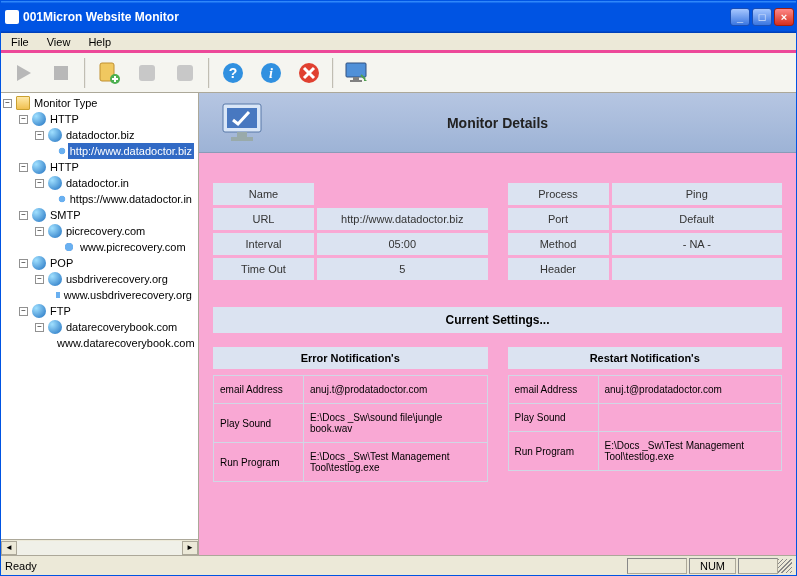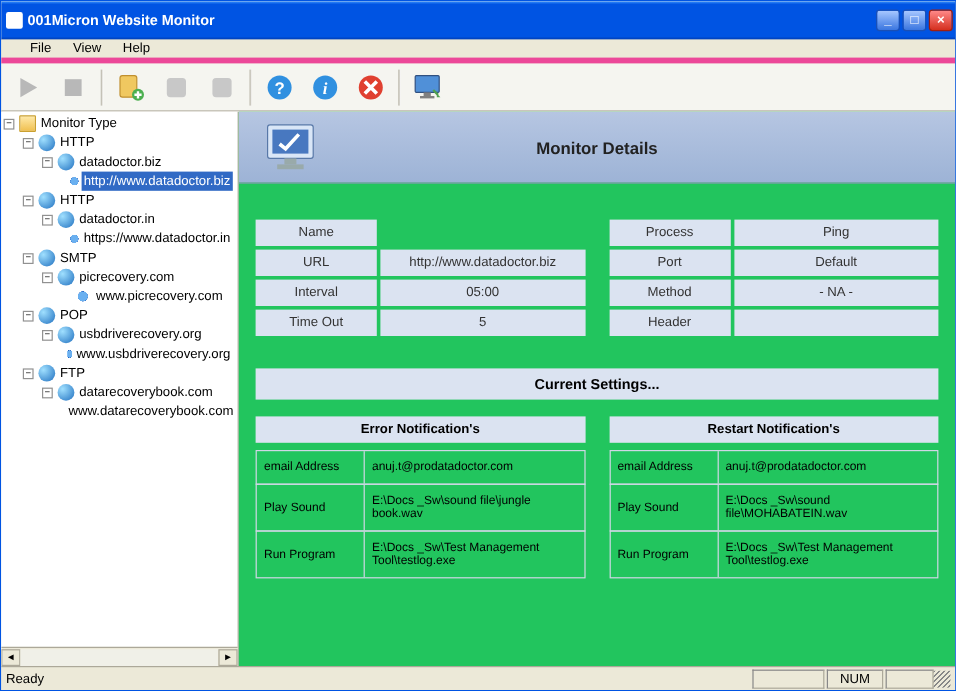--- a/index.html
+++ b/index.html
@@ -22,21 +22,21 @@
   padding: 0 2px 0 4px;
   color: #fff;
 }
 .titlebar .app-icon { width: 14px; height: 14px; margin-right: 4px; background:#fff; border-radius:2px; display:inline-block;}
 .titlebar .title { flex:1; font-weight:bold; font-size:12px; }
 .win-btns { display:flex; gap:2px; }
 .win-btn { width:20px; height:18px; border-radius:3px; display:flex; align-items:center; justify-content:center; font-size:11px; font-weight:bold; cursor:pointer;}
 .win-min,.win-max{ background:linear-gradient(#a7c7ff,#3a76e0); border:1px solid #1a4fb5; color:#fff;}
 .win-close{ background:linear-gradient(#f88,#d42f1e); border:1px solid #a01f10; color:#fff;}
 .menubar {
-  height:20px; background:#ece9d8; display:flex; align-items:flex-end; padding:0 16px; border-bottom:5px solid #ec4899; gap:2px;
+  height:20px; background:#ece9d8; display:flex; align-items:flex-end; padding:0 2px; border-bottom:3px solid #ec4899; gap:2px;
 }
 .menu-item { padding:2px 8px; cursor:pointer; }
 .toolbar{
   height:40px; background:#f5f5f0; border-bottom:1px solid #aca899; display:flex; align-items:center; padding:0 4px; gap:2px;
 }
 .tbtn{ width:36px; height:34px; border:1px solid transparent; border-radius:3px; display:flex; align-items:center; justify-content:center; cursor:pointer;}
 .tb-sep{ width:2px; height:30px; background:linear-gradient(to right,#aca899,#fff); margin:0 3px;}
 .content{ flex:1; display:flex; overflow:hidden; background:#fff;}
 .tree-pane{ width:198px; border-right:1px solid #aca899; background:#fff; display:flex; flex-direction:column;}
 .tree-body{ flex:1; overflow:hidden; padding:2px 0;}
@@ -47,21 +47,21 @@
 .tree > ul{ padding-left:2px;}
 .tree li{ white-space:nowrap; line-height:16px; }
 .node{ display:flex; align-items:center; gap:2px; padding-right:4px;}
 .expander{ width:9px; height:9px; border:1px solid #919191; display:inline-flex; align-items:center; justify-content:center; font-size:8px; line-height:1; margin-right:2px; background:#fff; cursor:pointer;}
 .node-icon{ width:14px; height:14px; display:inline-block;}
 .folder{ background:linear-gradient(#ffe9a8,#f0c050); border:1px solid #caa030; border-radius:1px;}
 .globe{ background:radial-gradient(circle at 30% 30%, #a0e0ff, #2070c0); border-radius:50%;}
 .ieicon{ background:radial-gradient(circle at 50% 50%, #6ab0f0 40%, #2060c0 42%, transparent 44%);}
 .node-label{ padding:0 2px;}
 .selected .node-label{ background:#316ac5; color:#fff;}
-.details-pane{ flex:1; background:#22c55e; overflow:auto; padding:0;}
+.details-pane{ flex:1; background:#f9a8d4; overflow:auto; padding:0;}
 .details-header{
   height:60px; background:linear-gradient(#b6c6e2,#9db3d6); display:flex; align-items:center; padding:0 20px; gap:20px; border-bottom:1px solid #8a9bb8;
 }
 .monitor-graphic{ width:48px; height:42px; display:flex; align-items:center; justify-content:center;}
 .details-title{ flex:1; text-align:center; font-weight:bold; font-size:14px; color:#222;}
 .details-body{ padding:30px 14px 10px 14px;}
 .kv-columns{ display:flex; gap:20px;}
 .kv-col{ flex:1;}
 .kv-row{ display:flex; margin-bottom:3px;}
 .kv-label,.kv-value{ background:#dbe3f1; padding:5px 8px; font-size:11px;}
@@ -380,21 +380,20 @@
             </div>
         </div>
         <div class="sub-col">
           <div class="sub-header">Restart Notification's</div>
           <div class="sub-row">
               <div class="sub-label">email Address</div>
               <div class="sub-value">anuj.t@prodatadoctor.com</div>
             </div>
           <div class="sub-row">
               <div class="sub-label">Play Sound</div>
-              <div class="sub-value">E:\Docs _Sw\sound file\MOHABATEIN.wav</div>
             </div>
           <div class="sub-row">
               <div class="sub-label">Run Program</div>
               <div class="sub-value">E:\Docs _Sw\Test Management Tool\testlog.exe</div>
             </div>
         </div>
       </div>
     </div>
   </div>
 </div>

